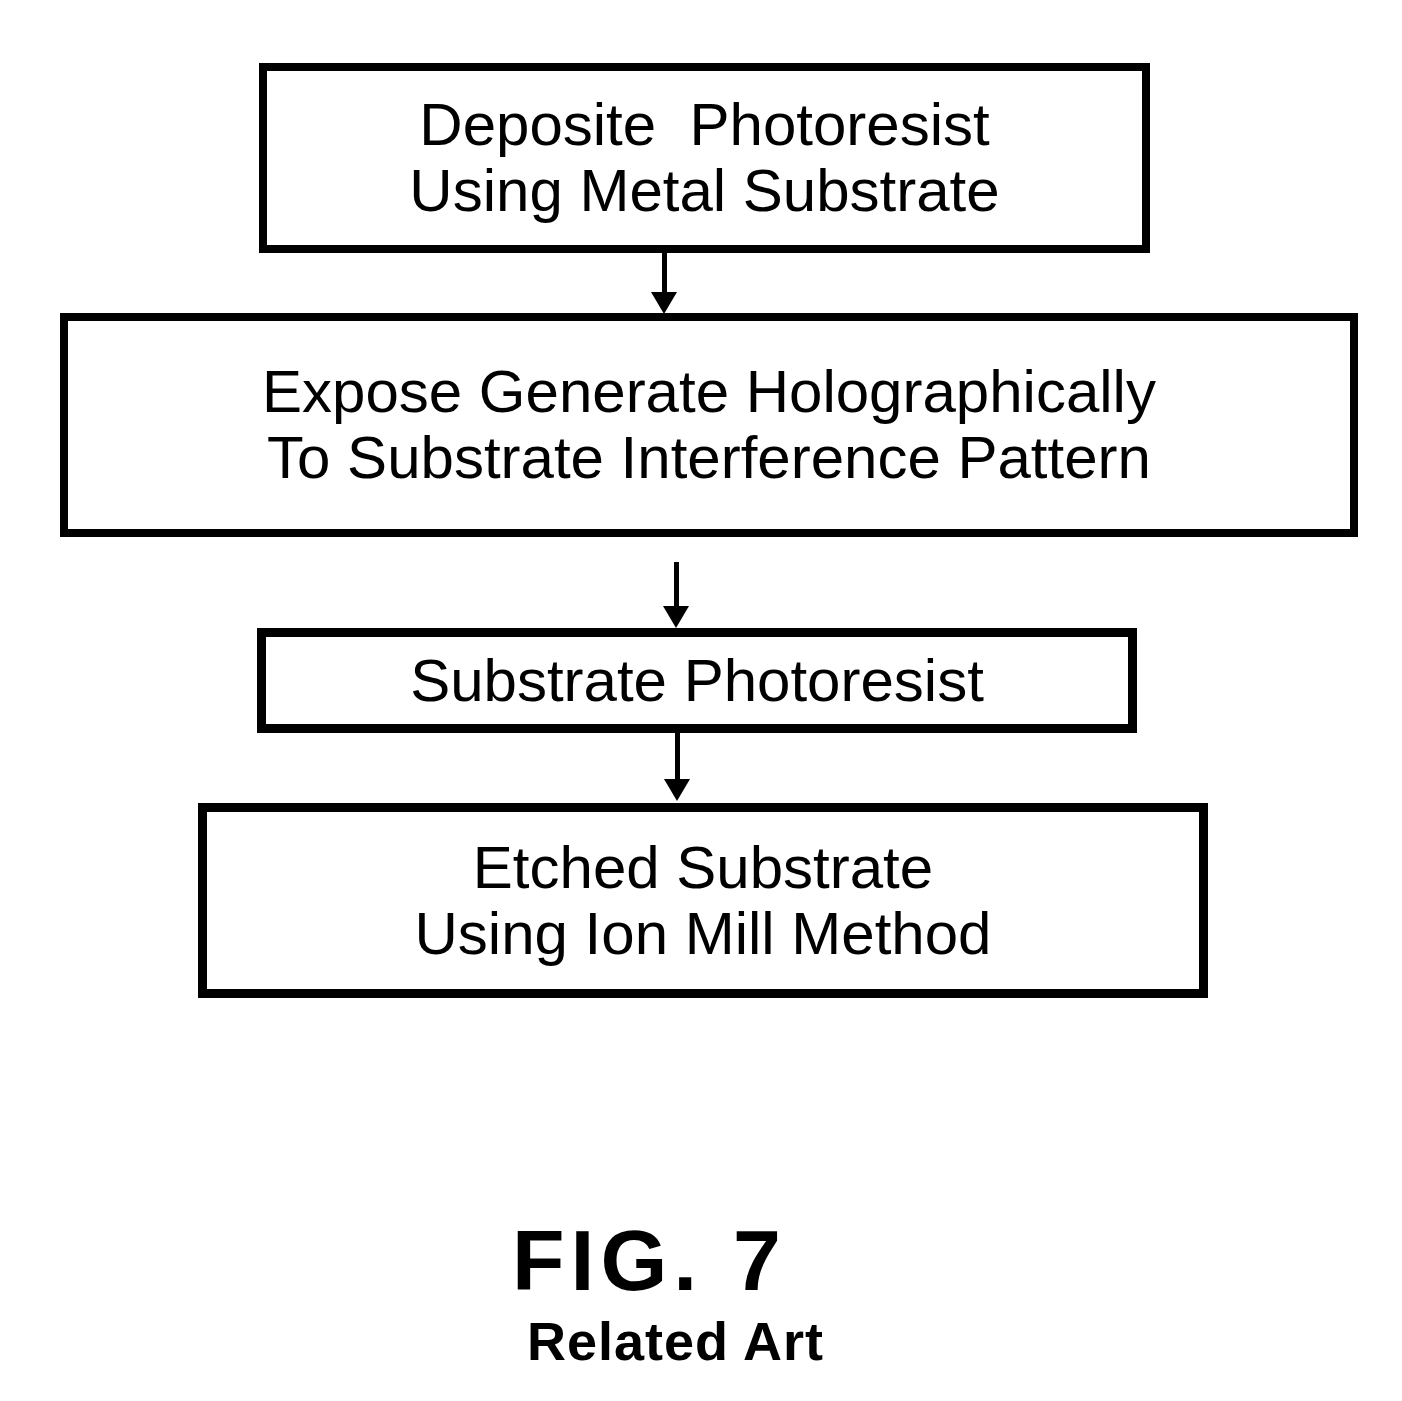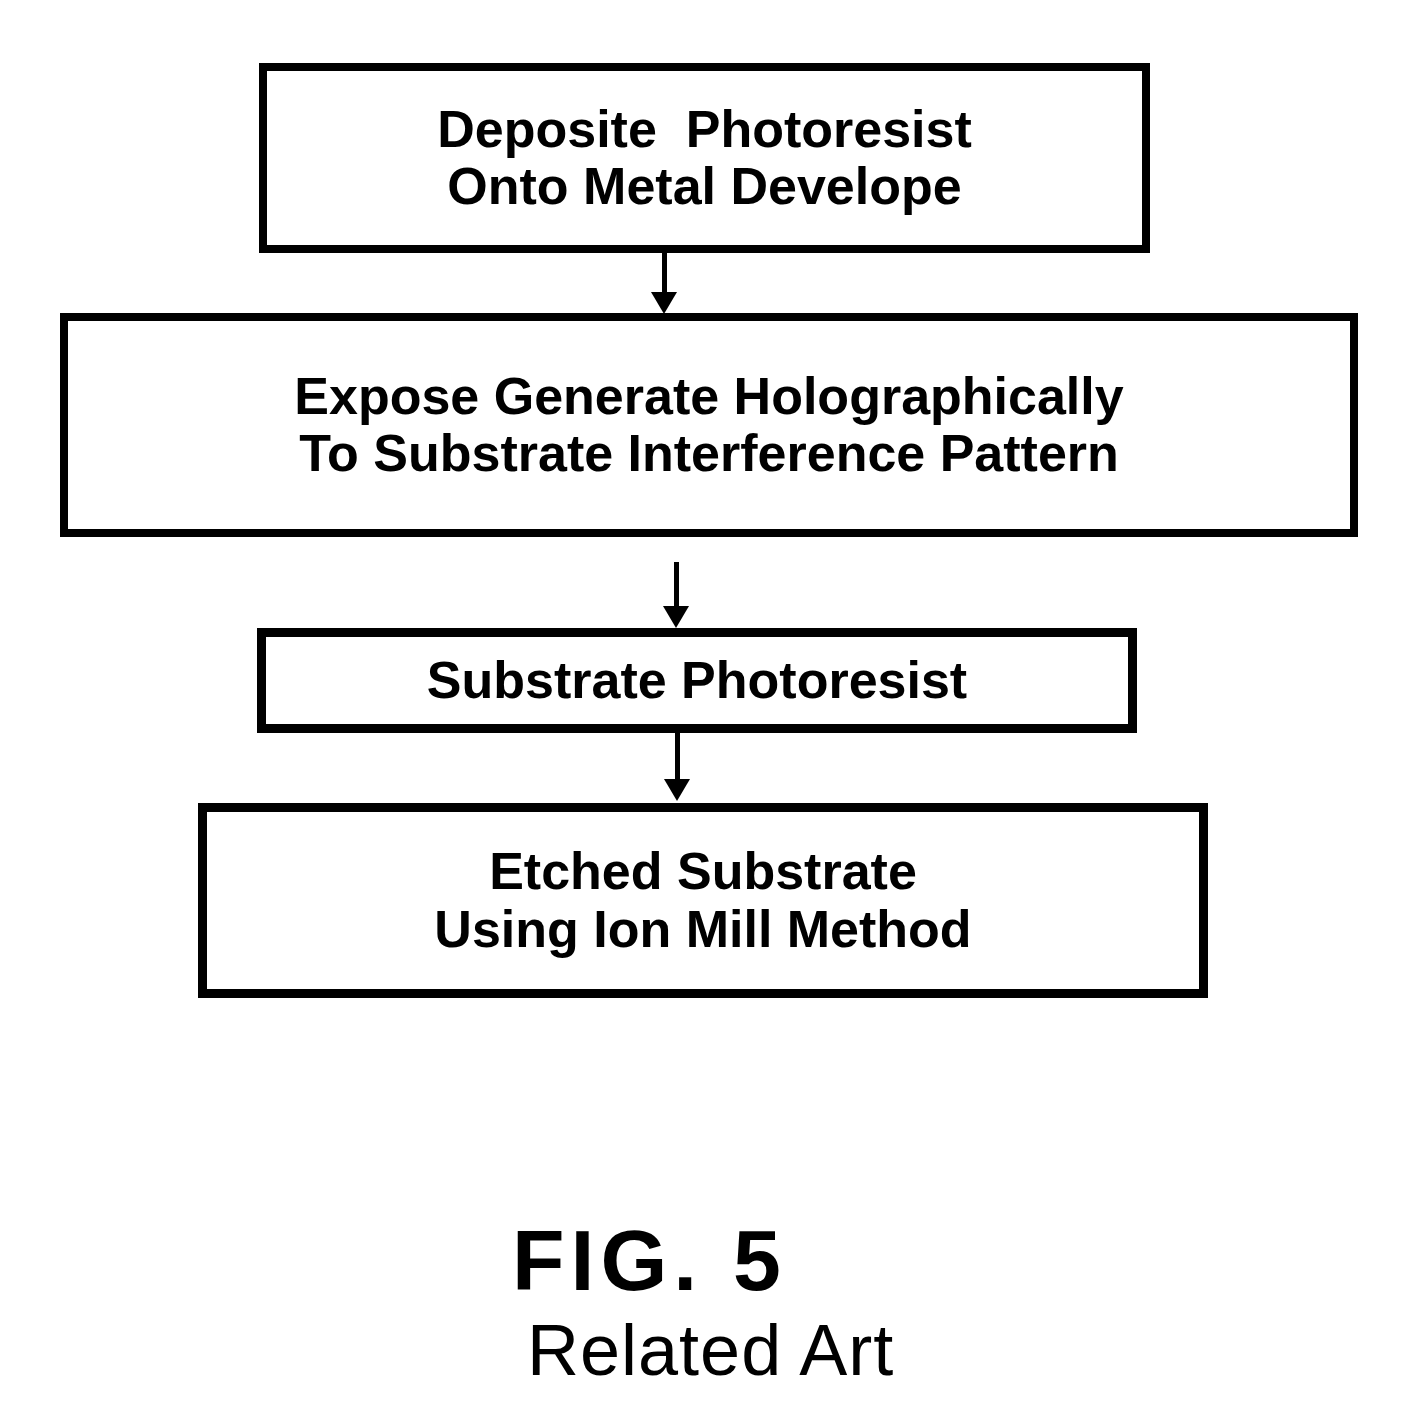--- a/index.html
+++ b/index.html
@@ -20,22 +20,22 @@
     position: absolute;
     box-sizing: border-box;
     background: #ffffff;
     display: flex;
     flex-direction: column;
     align-items: center;
     justify-content: center;
     text-align: center;
   }
   .box-line {
-    font-weight: bold;
-    font-size: 52px;
+    font-weight: normal;
+    font-size: 60px;
     line-height: 1.1;
     white-space: pre;   
     letter-spacing: 0px;
   }
   .box-deposit {
     left: 259px; top: 63px; width: 891px; height: 190px;
     border: 8px solid #000000;
   }
   .box-expose {
     left: 60px; top: 313px; width: 1298px; height: 224px;
@@ -78,35 +78,35 @@
     font-size: 86px;
     font-weight: bold;
     letter-spacing: 6px;
     line-height: 1;
     white-space: pre;
   }
   .fig-sublabel {
     position: absolute;
     left: 527px;
     top: 1314px;
-    font-size: 72px;
-    font-weight: normal;
+    font-size: 54px;
+    font-weight: bold;
     letter-spacing: 1px;
     line-height: 1;
     white-space: pre;
   }
 </style>
 </head>
 <body>
 
 <div class="canvas">
 
   <div class="flow-box box-deposit">
     <div class="box-line">Deposite  Photoresist</div>
-    <div class="box-line">Onto Metal Develope</div>
+    <div class="box-line">Using Metal Substrate</div>
   </div>
 
   <div class="arrow arrow-1">
     <div class="arrow-shaft"></div>
     <div class="arrow-head"></div>
   </div>
 
   <div class="flow-box box-expose">
     <div class="box-line">Expose Generate Holographically</div>
     <div class="box-line">To Substrate Interference Pattern</div>
@@ -124,16 +124,16 @@
   <div class="arrow arrow-3">
     <div class="arrow-shaft"></div>
     <div class="arrow-head"></div>
   </div>
 
   <div class="flow-box box-etch">
     <div class="box-line">Etched Substrate</div>
     <div class="box-line">Using Ion Mill Method</div>
   </div>
 
-  <div class="fig-label">FIG. 5</div>
+  <div class="fig-label">FIG. 7</div>
   <div class="fig-sublabel">Related Art</div>
 
 </div>
 
 </body></html>

